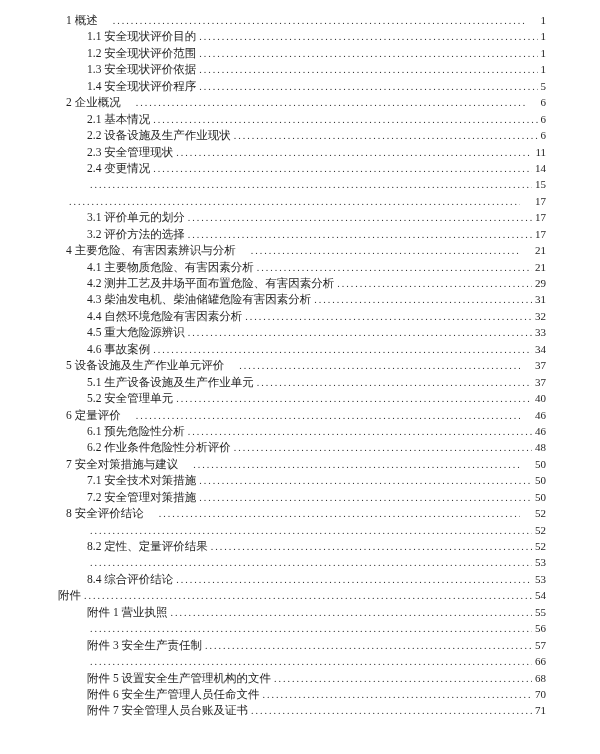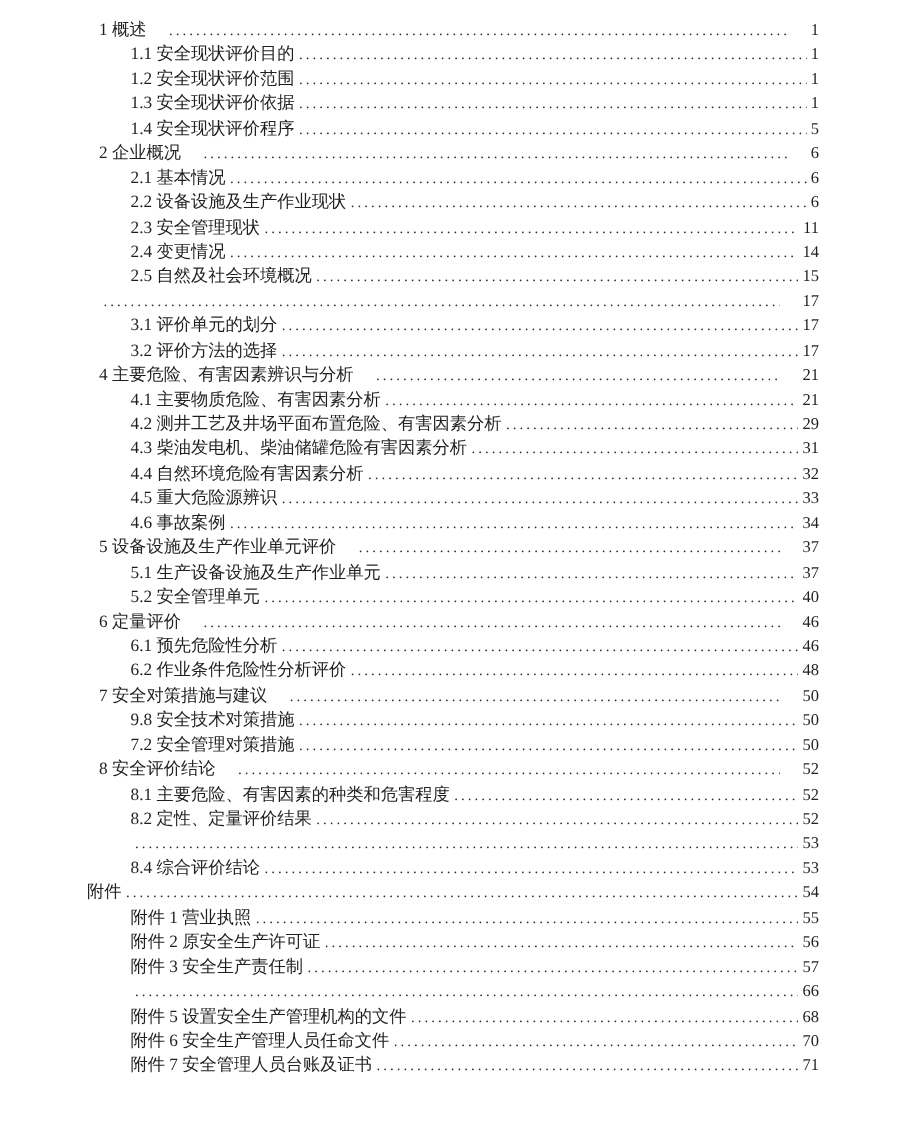--- a/index.html
+++ b/index.html
@@ -110,21 +110,20 @@
     <span class="page-num">11</span>
   </div>
 
   <div class="toc-row lv2">
     <span class="label">2.4 变更情况</span>
     <span class="dots">................................................................................................................................................................................................................................................</span>
     <span class="page-num">14</span>
   </div>
 
   <div class="toc-row lv2">
-    <span class="label">2.5 自然及社会环境概况</span>
     <span class="dots">................................................................................................................................................................................................................................................</span>
     <span class="page-num">15</span>
   </div>
 
   <div class="toc-row lv1">
     <span class="dots">................................................................................................................................................................................................................................................</span>
     <span class="page-num">17</span>
   </div>
 
   <div class="toc-row lv2">
@@ -217,39 +216,38 @@
     <span class="page-num">48</span>
   </div>
 
   <div class="toc-row lv1">
     <span class="label">7 安全对策措施与建议</span>
     <span class="dots">................................................................................................................................................................................................................................................</span>
     <span class="page-num">50</span>
   </div>
 
   <div class="toc-row lv2">
-    <span class="label">9.8 安全技术对策措施</span>
+    <span class="label">7.1 安全技术对策措施</span>
     <span class="dots">................................................................................................................................................................................................................................................</span>
     <span class="page-num">50</span>
   </div>
 
   <div class="toc-row lv2">
     <span class="label">7.2 安全管理对策措施</span>
     <span class="dots">................................................................................................................................................................................................................................................</span>
     <span class="page-num">50</span>
   </div>
 
   <div class="toc-row lv1">
     <span class="label">8 安全评价结论</span>
     <span class="dots">................................................................................................................................................................................................................................................</span>
     <span class="page-num">52</span>
   </div>
 
   <div class="toc-row lv2">
-    <span class="label">8.1 主要危险、有害因素的种类和危害程度</span>
     <span class="dots">................................................................................................................................................................................................................................................</span>
     <span class="page-num">52</span>
   </div>
 
   <div class="toc-row lv2">
     <span class="label">8.2 定性、定量评价结果</span>
     <span class="dots">................................................................................................................................................................................................................................................</span>
     <span class="page-num">52</span>
   </div>
 
@@ -270,21 +268,20 @@
     <span class="page-num">54</span>
   </div>
 
   <div class="toc-row lv2">
     <span class="label">附件 1 营业执照</span>
     <span class="dots">................................................................................................................................................................................................................................................</span>
     <span class="page-num">55</span>
   </div>
 
   <div class="toc-row lv2">
-    <span class="label">附件 2 原安全生产许可证</span>
     <span class="dots">................................................................................................................................................................................................................................................</span>
     <span class="page-num">56</span>
   </div>
 
   <div class="toc-row lv2">
     <span class="label">附件 3 安全生产责任制</span>
     <span class="dots">................................................................................................................................................................................................................................................</span>
     <span class="page-num">57</span>
   </div>
 

